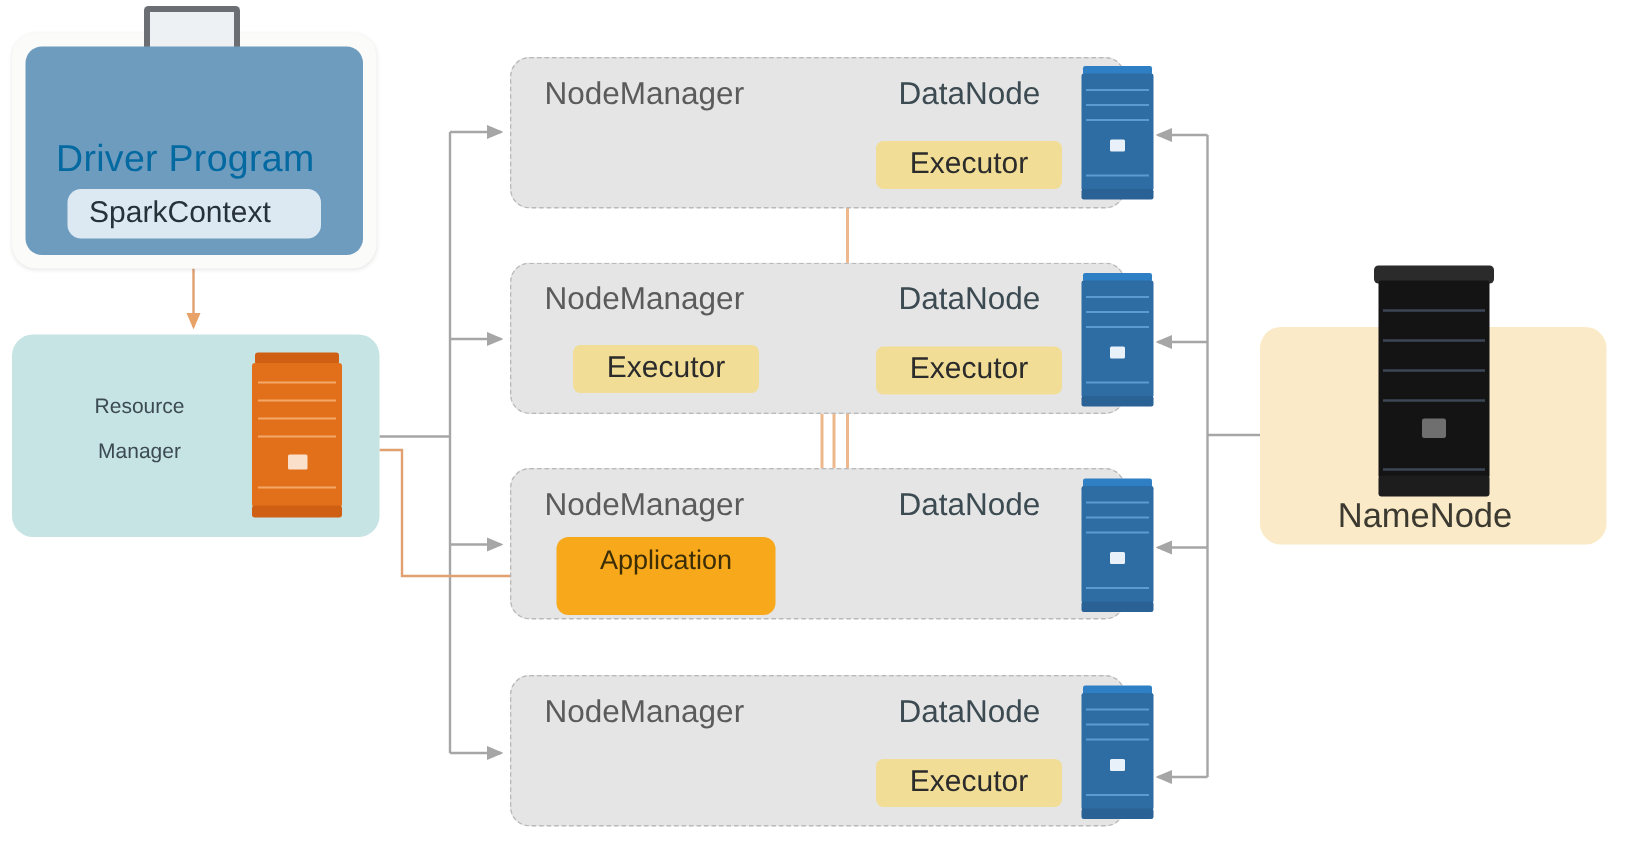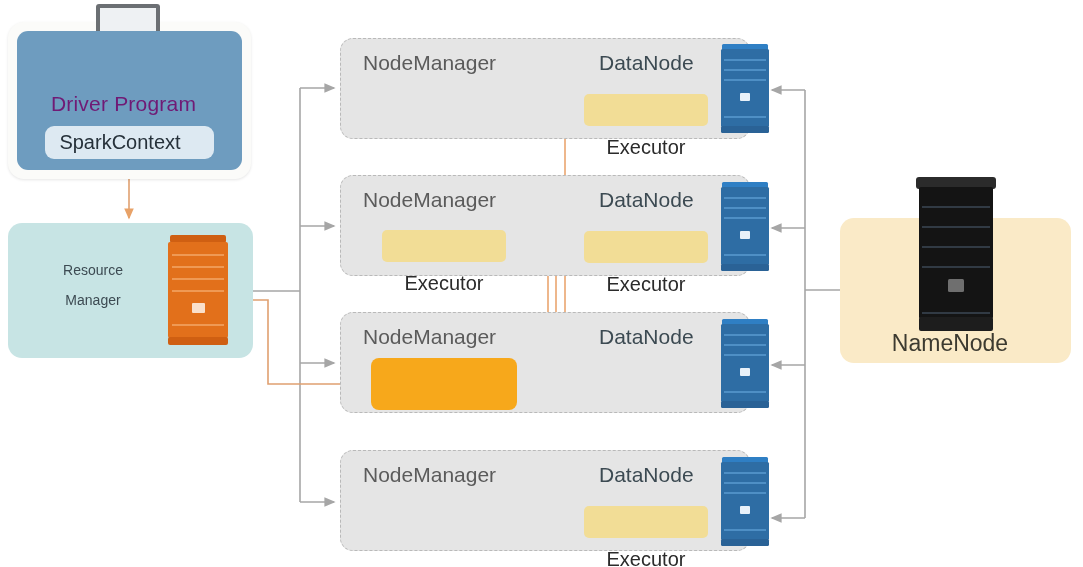--- a/index.html
+++ b/index.html
@@ -29,22 +29,22 @@
     box-shadow: 0 1px 3px rgba(0,0,0,0.10);
   }
   #driver-box {
     left: 17px; top: 31px; width: 225px; height: 139px;
     background: #6e9cbf;
     border-radius: 11px;
   }
   #driver-label {
     left: 17px; top: 92px; width: 213px;
     text-align: center;
-    color: #701a75;
-    font-size: 21px;
+    color: #0369a1;
+    font-size: 25px;
     letter-spacing: .2px;
   }
   #sparkcontext-box {
     left: 45px; top: 126px; width: 169px; height: 33px;
     background: #dde9f2;
     border-radius: 9px;
   }
   #sparkcontext-label {
     left: 45px; top: 131px; width: 150px;
     text-align: center;
@@ -96,21 +96,20 @@
     border-radius: 5px;
     box-sizing: border-box;
   }
   .executor-label {
     position: absolute;
     width: 100%;
     text-align: center;
     top: 4px;
     color: #2b2b2b;
     font-size: 20px;
-    margin-top: 38px;
   }
   #app-master-box {
     left: 371px; top: 358px; width: 146px; height: 52px;
     background: #f7a81b;
     border-radius: 8px;
   }
   #app-master-label {
     left: 371px; top: 362px; width: 146px;
     text-align: center;
     color: #3b2d05;
@@ -277,20 +276,21 @@
     </g>
     <rect x="21" y="50" width="10" height="8" rx="1" fill="#e8f1f9"></rect>
   </svg>
 
   <div class="nm-row abs" style="left:340px; top:312px;">
     <div class="nm-title">NodeManager</div>
     <div class="dn-title" style="left:258px; top:12px;">DataNode</div>
   </div>
   <div id="app-master-box" class="abs"></div>
   <div id="app-master-label" class="abs">
+    <div>Application</div>
   </div>
   <svg class="dn-server abs" style="left:719px; top:318px;" viewBox="0 0 52 92">
     <rect x="3" y="1" width="46" height="6" rx="1.5" fill="#2f7fc4"></rect>
     <rect x="2" y="6" width="48" height="78" rx="1.5" fill="#2e6da4"></rect>
     <rect x="2" y="83" width="48" height="7" rx="1.5" fill="#2a6296"></rect>
     <g stroke="#5a9bd1" stroke-width="1.3">
       <line x1="5" y1="17" x2="47" y2="17"></line>
       <line x1="5" y1="27" x2="47" y2="27"></line>
       <line x1="5" y1="37" x2="47" y2="37"></line>
       <line x1="5" y1="74" x2="47" y2="74"></line>

